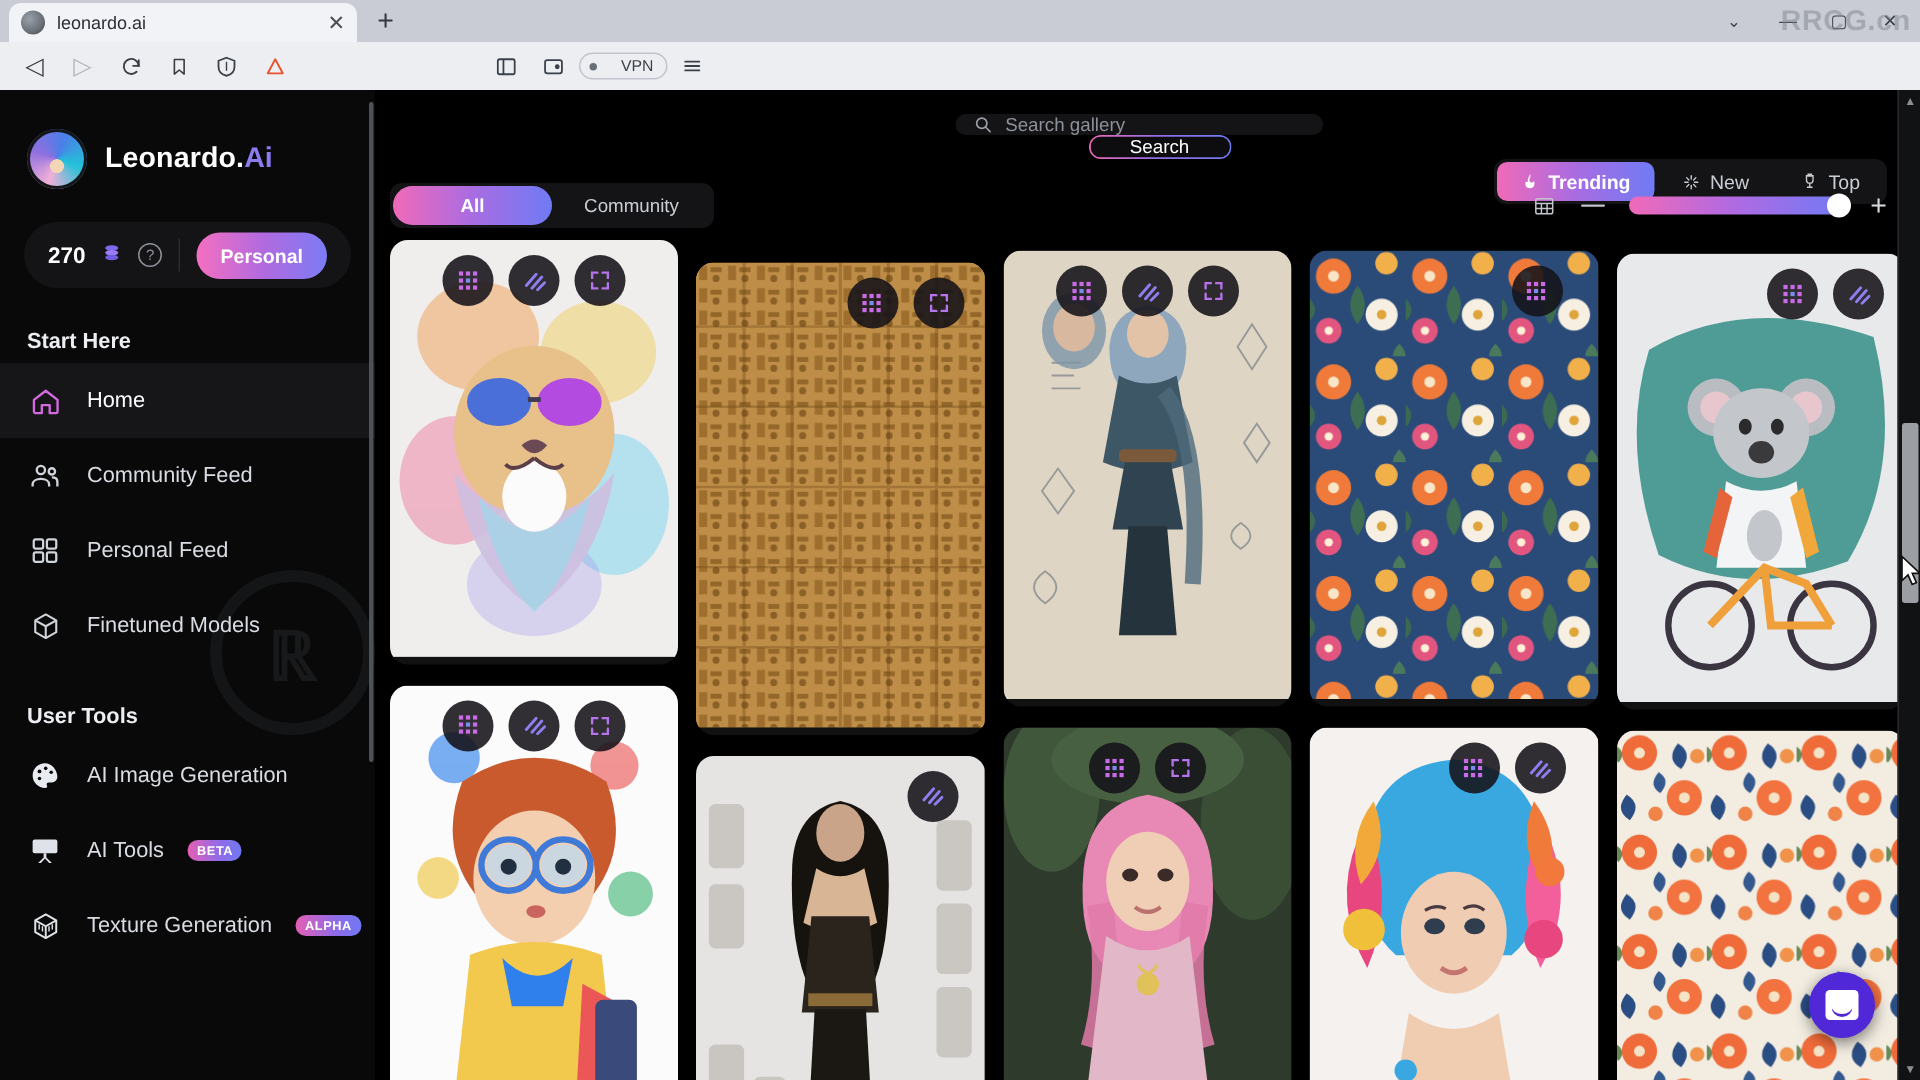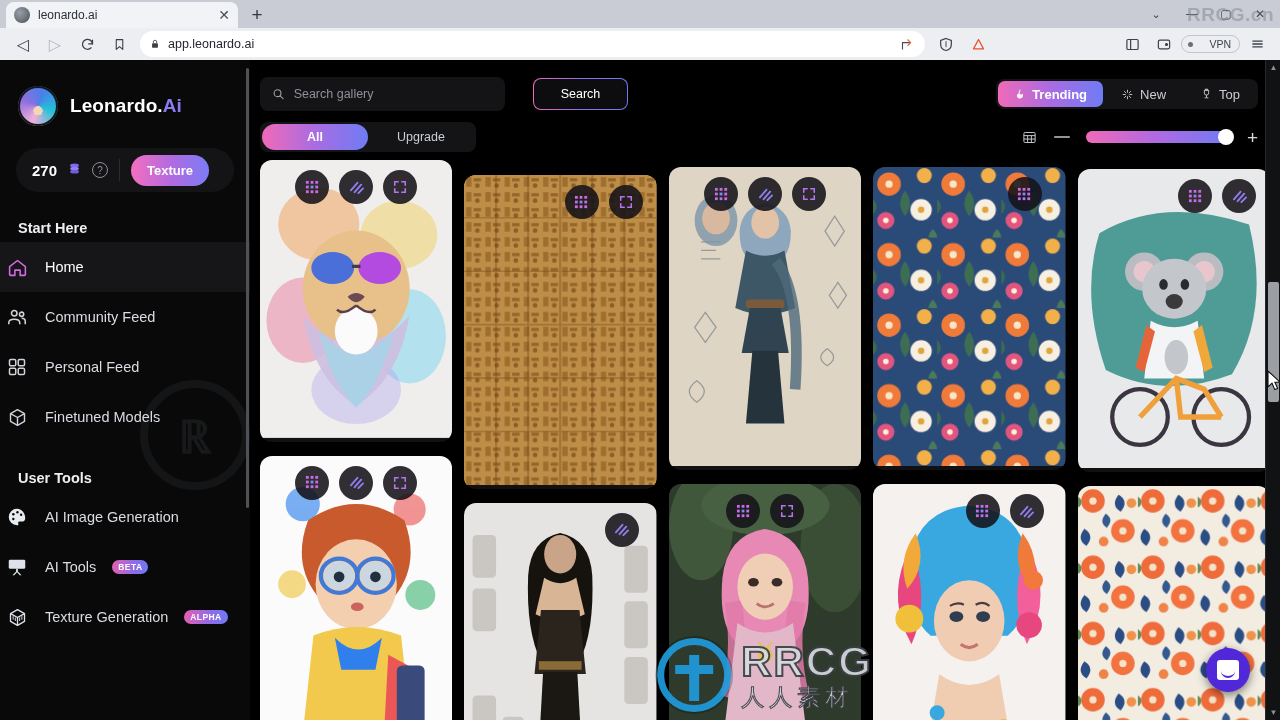--- a/index.html
+++ b/index.html
@@ -109,36 +109,36 @@
     background: linear-gradient(90deg, #f46fc0 0%, #b16ae0 52%, #7b7cf5 100%);
     color:#fff; font-size:13px; font-weight:bold; border:none; border-radius:16px;
     padding: 8px 16px; cursor:pointer;
   }
 
   .sec-title {
     color:#eceef2; font-size:14.5px; font-weight:bold; padding: 0 0 0 18px;
     margin-top: 28px; margin-bottom: 6px;
   }
   .navitem {
-    height: 50px; display:flex; align-items:center; gap:16px; padding-left:5px;
+    height: 50px; display:flex; align-items:center; gap:16px; padding-left:18px;
     color:#d9dce2; font-size:14.5px; cursor:pointer; position:relative;
   }
   .navitem.active { background:#161619; }
   .navitem.active .nav-label { color:#fff; }
   .nav-ico { width:24px; height:24px; flex:0 0 auto; display:flex; align-items:center; justify-content:center; }
   .badge {
     font-size: 8.5px; font-weight:bold; color:#fff; padding: 2px 6px; border-radius:7px;
     letter-spacing:.4px;
     background: linear-gradient(90deg,#e45fb4 0%, #8f6be8 60%, #6f79f2 100%);
   }
 
   
   .main { flex:1 1 auto; position:relative; background:#000; overflow:hidden; }
   .topbar { height: 95px; padding: 16px 22px 0 10px; }
-  .row1 { display:flex; align-items:center; gap: 0; height:36px; }
+  .row1 { display:flex; align-items:center; gap: 0; height:36px;flex-direction:column; }
   .search-wrap {
     width: 245px; height: 34px; background:#141416; border-radius:8px;
     display:flex; align-items:center; gap:9px; padding: 0 12px;
   }
   .search-input {
     background:transparent; border:none; outline:none; color:#cfd2d8; font-size:12.5px;
     width:100%; font-family:"Liberation Sans", sans-serif;
   }
   .search-input::placeholder { color:#8d9199; }
   .search-btn {
@@ -289,33 +289,20 @@
       <svg width="15" height="15" viewBox="0 0 24 24" fill="none" stroke="currentColor" stroke-width="2" stroke-linecap="round">
         <path d="M20 11a8 8 0 1 0-2.3 6.3"></path>
           <path d="M20 5v6h-6"></path>
       </svg>
     </div>
     <div class="navbtn">
       <svg width="13" height="15" viewBox="0 0 24 24" fill="none" stroke="currentColor" stroke-width="2" stroke-linejoin="round">
         <path d="M6 3h12v18l-6-5-6 5z"></path>
       </svg>
     </div>
-    <div class="urlbar">
-      <svg width="10" height="12" viewBox="0 0 24 24" fill="#3a3f46">
-        <rect x="5" y="10" width="14" height="11" rx="2"></rect>
-          <path d="M8 10V7a4 4 0 0 1 8 0v3" fill="none" stroke="#3a3f46" stroke-width="2"></path>
-      </svg>
-      <span>app.leonardo.ai</span>
-      <span class="url-actions">
-        <svg width="15" height="15" viewBox="0 0 24 24" fill="none" stroke="#4a4f57" stroke-width="1.8">
-          <path d="M4 20V9l12-0"></path>
-            <path d="M12 4l5 5-5 5" stroke="#e06a2b"></path>
-        </svg>
-      </span>
-    </div>
     <div class="nav-right">
       <div class="navbtn">
         <svg width="16" height="17" viewBox="0 0 24 24" fill="none" stroke="#3b4049" stroke-width="1.8">
           <path d="M12 3l8 3v6c0 5-3.5 8-8 9-4.5-1-8-4-8-9V6z"></path>
           <path d="M12 7v9" stroke-width="1.4"></path>
         </svg>
       </div>
       <div class="navbtn">
         <svg width="17" height="15" viewBox="0 0 24 24" fill="none" stroke="#e8512c" stroke-width="2" stroke-linejoin="round">
           <path d="M12 4l8 15H4z"></path>
@@ -362,21 +349,21 @@
         <span class="credits-num">270</span>
         <span class="coin-icon">
           <svg width="17" height="15" viewBox="0 0 24 24">
             <ellipse cx="12" cy="7" rx="7" ry="3" fill="#7e6af0"></ellipse>
             <ellipse cx="12" cy="12" rx="7" ry="3" fill="#9b7df5"></ellipse>
             <ellipse cx="12" cy="17" rx="7" ry="3" fill="#6f5fe0"></ellipse>
           </svg>
         </span>
         <span class="help-icon">?</span>
         <span class="credits-sep"></span>
-        <button class="upgrade">Texture</button>
+        <button class="upgrade">Personal</button>
       </div>
 
       <div class="sec-title">Start Here</div>
 
       <div class="navitem active">
         <span class="nav-ico">
           <svg width="21" height="21" viewBox="0 0 24 24" fill="none" stroke="#d36ae0" stroke-width="1.8" stroke-linejoin="round">
             <path d="M3 11l9-7 9 7v9a1 1 0 0 1-1 1h-5v-6H9v6H4a1 1 0 0 1-1-1z"></path>
           </svg>
         </span>
@@ -492,21 +479,21 @@
                   <path d="M12 14v4M8.5 19h7"></path>
               </svg>
               <span>Top</span>
             </button>
           </div>
         </div>
 
         <div class="row2">
           <div class="filter-group">
             <button class="filter-btn active">All</button>
-            <button class="filter-btn">Upgrade</button>
+            <button class="filter-btn">Community</button>
           </div>
           <div class="zoom-ctl">
             <span class="zc-icon">
               <svg width="17" height="15" viewBox="0 0 24 24" fill="none" stroke="#c2c6cc" stroke-width="1.6">
                 <rect x="3" y="4" width="18" height="16" rx="2"></rect>
                 <path d="M3 9h18M3 14.5h18M9 9v11M15 9v11"></path>
               </svg>
             </span>
             <span class="zc-icon">
               <svg width="16" height="4" viewBox="0 0 24 4">
@@ -947,27 +934,20 @@
                     </g>
                   </pattern>
                 </defs>
                 <rect width="180" height="260" fill="url(#fl2)"></rect>
               </svg>
             </div>
           </div>
 
         </div>
 
-        <div class="watermark">
-          <div class="wm-ring"></div>
-          <div class="wm-text">
-            <div class="wm-main">RRCG</div>
-            <div class="wm-sub">人人素材</div>
-          </div>
-        </div>
 
         <div class="chat-btn">
           <span class="chat-glyph"></span>
         </div>
       </div>
     </section>
 
     <div class="pagescroll">
       <div class="ps-arrow" style="top:0">▲</div>
       <div class="ps-thumb"></div>

